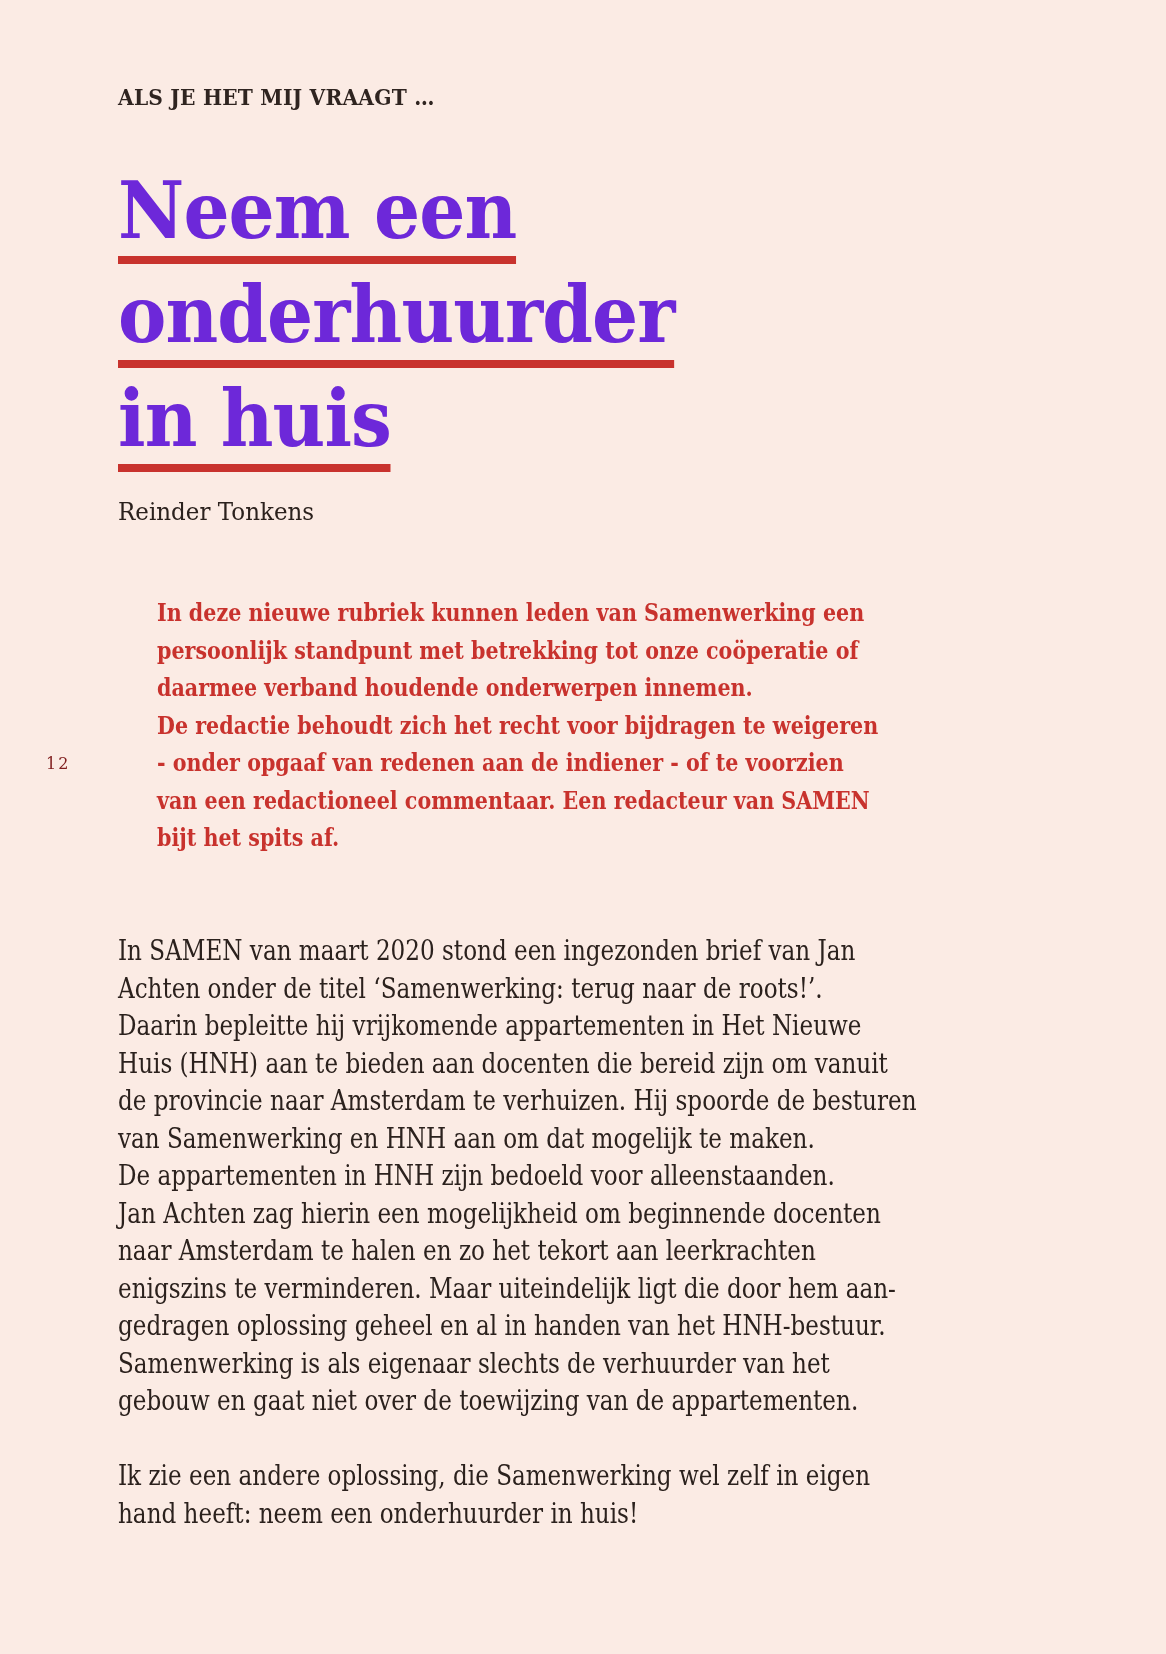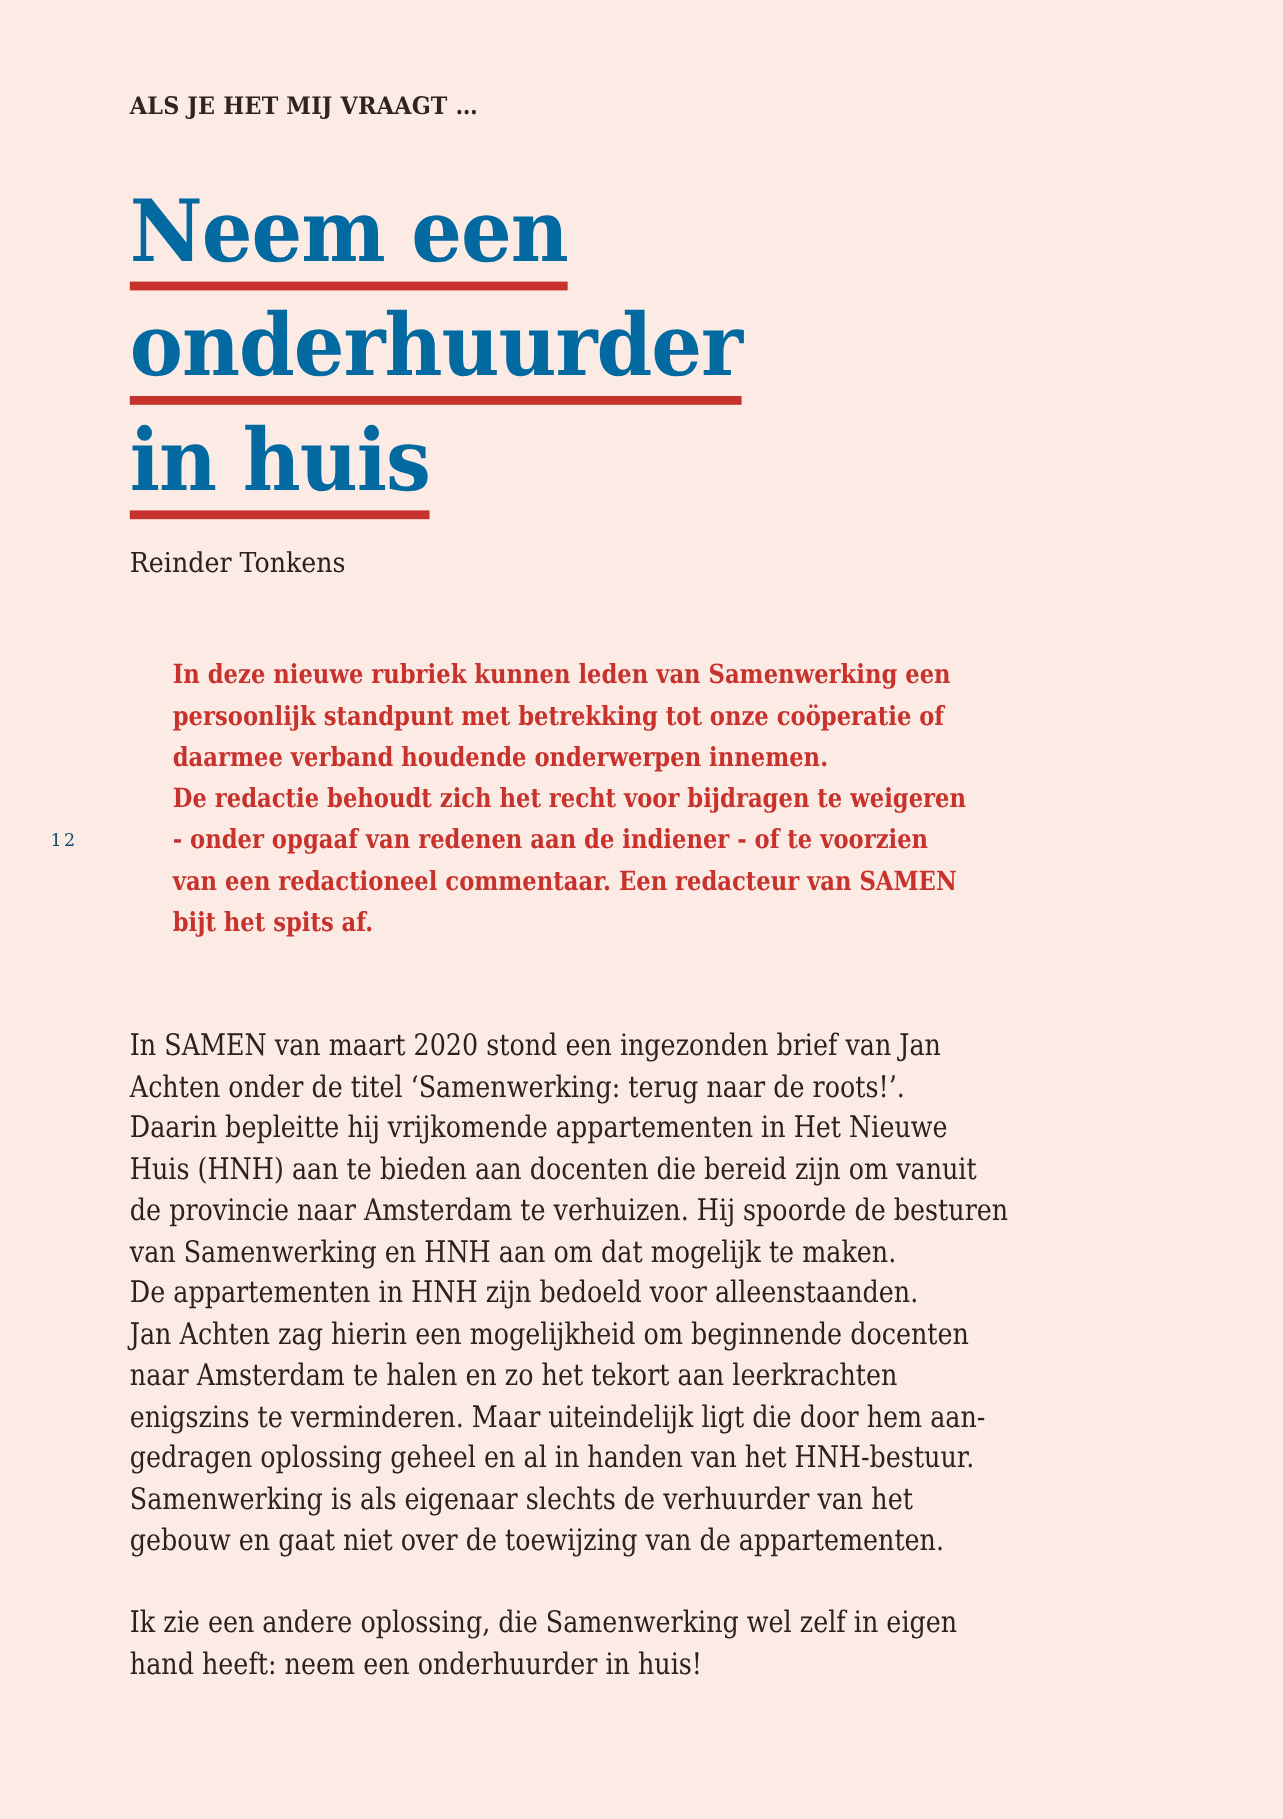--- a/index.html
+++ b/index.html
@@ -28,21 +28,21 @@
       transform: scaleX(0.92);
       transform-origin: left center;
     }
     .title {
       position: absolute;
       left: 118px;
       top: 172px;
       margin: 0;
       font-family: "DejaVu Serif", serif;
       font-weight: bold;
-      color: #0369a1;
+      color: #6d28d9;
       font-size: 78px;
       line-height: 1;
     }
     .title-line {
       display: block;
       width: max-content;
       border-bottom: 8px solid #c8322d;
       padding-bottom: 6px;
       margin-bottom: 12px;
       transform: scaleX(0.93);
@@ -74,21 +74,21 @@
     }
     .intro p {
       margin: 0;
       white-space: nowrap;
     }
     .page-number {
       position: absolute;
       left: 46px;
       top: 754px;
       font-size: 16px;
-      color: #0c4a6e;
+      color: #7f1d1d;
       letter-spacing: 2px;
     }
     .body-text {
       position: absolute;
       left: 118px;
       top: 932px;
       width: 960px;
       font-size: 27px;
       line-height: 37.5px;
       color: #2b211d;

